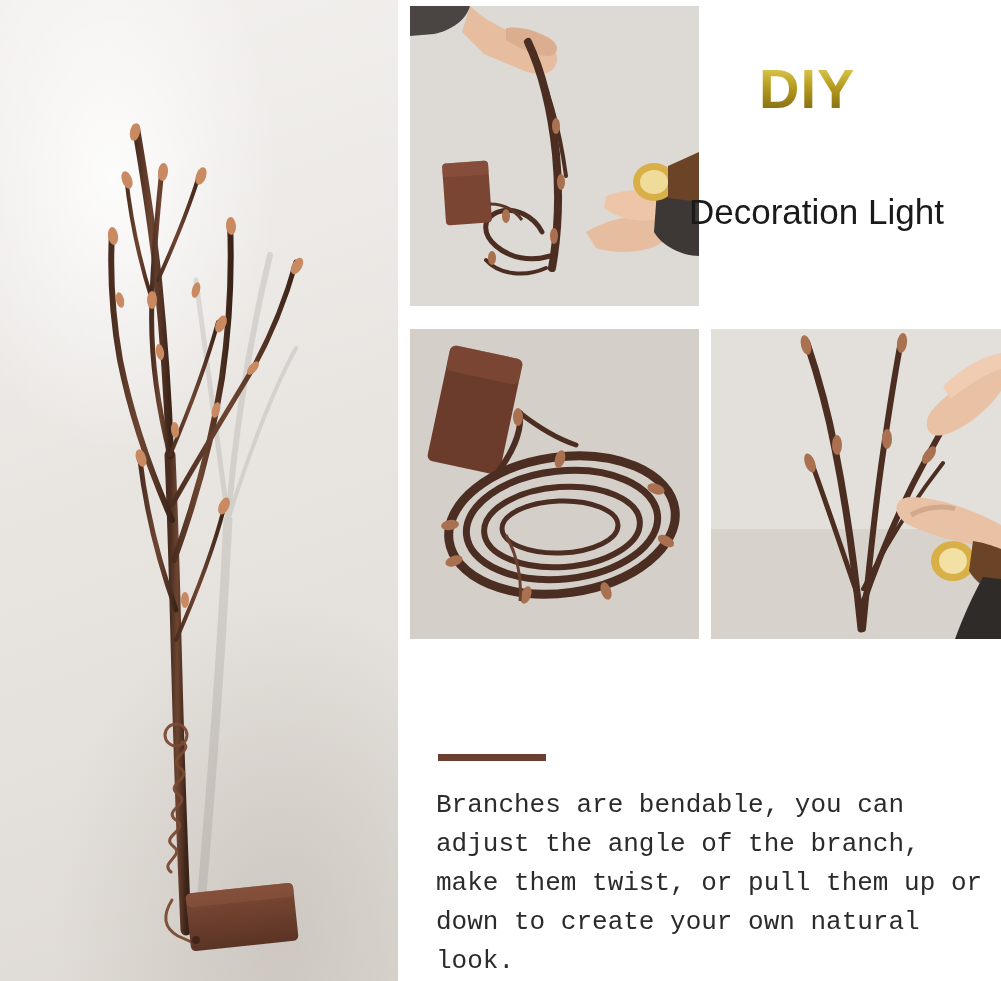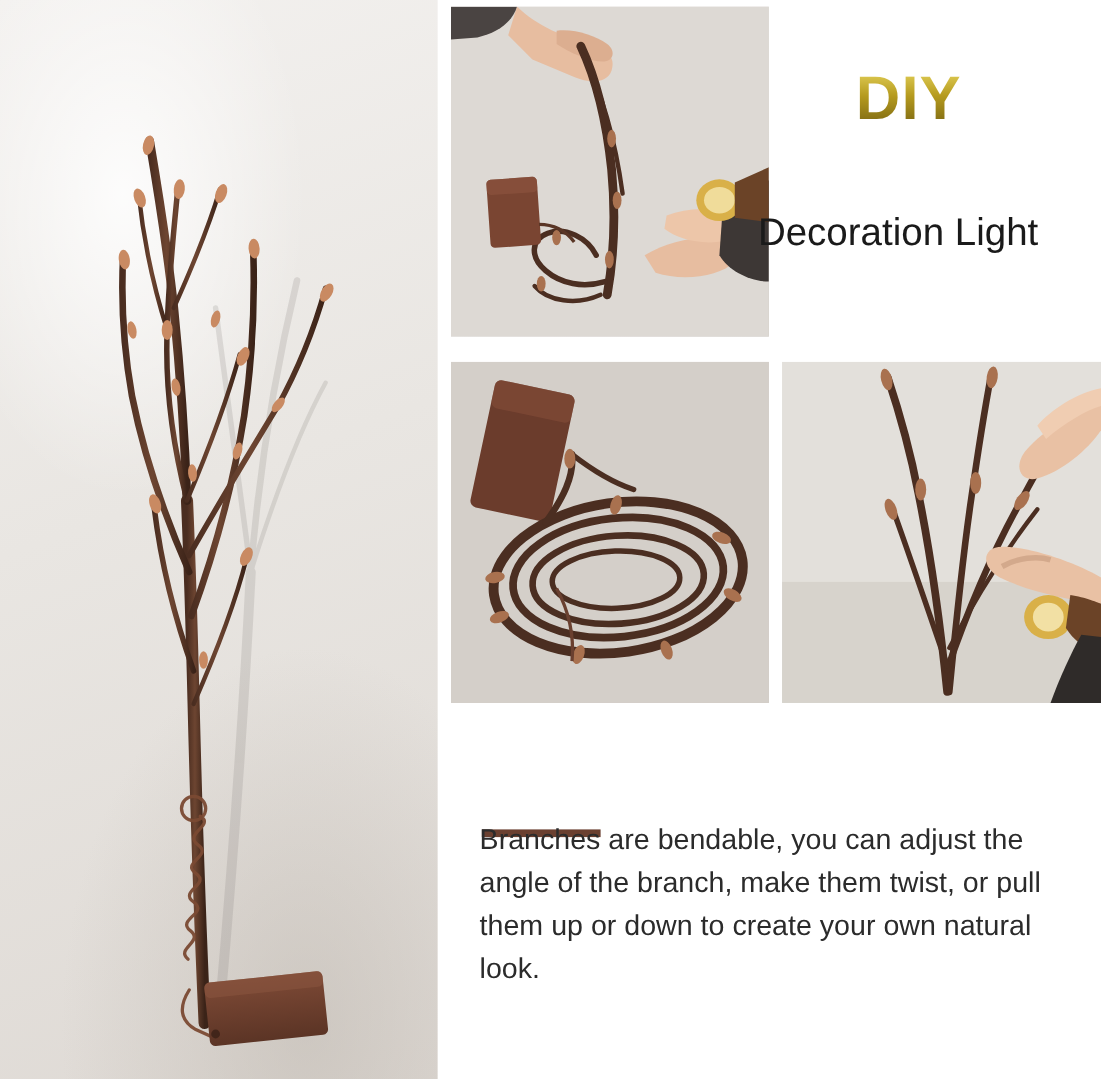--- a/index.html
+++ b/index.html
@@ -77,21 +77,21 @@
     top: 329px;
     width: 290px;
     height: 310px;
     background: linear-gradient(150deg, #eceae7 0%, #dedbd6 55%, #cfcac4 100%);
   }
   .tile svg { position: absolute; left: 0; top: 0; }
 
   
   .title-diy {
     position: absolute;
-    left: 380px;
+    left: 361px;
     top: 56px;
     font-size: 56px;
     font-weight: bold;
     letter-spacing: 1px;
     background: linear-gradient(180deg, #f2e26c 0%, #b59a1e 48%, #6e5c10 100%);
     -webkit-background-clip: text;
     background-clip: text;
     color: transparent;
     -webkit-text-fill-color: transparent;
     font-family: "Liberation Sans", sans-serif;
@@ -112,26 +112,26 @@
     position: absolute;
     left: 40px;
     top: 754px;
     width: 108px;
     height: 7px;
     background: #6b4030;
   }
   .caption {
     position: absolute;
     left: 38px;
-    top: 744px;
+    top: 786px;
     width: 548px;
     font-size: 26px;
     line-height: 39px;
     color: #2b2b2b;
-    font-family: Liberation Sans, sans-serif;
+    font-family: Liberation Mono, monospace;
   }
 </style>
 </head>
 <body>
 
 <div class="page">
 
   <div class="hero">
     <div class="floorline"></div>
     <svg width="398" height="981" viewBox="0 0 398 981">

